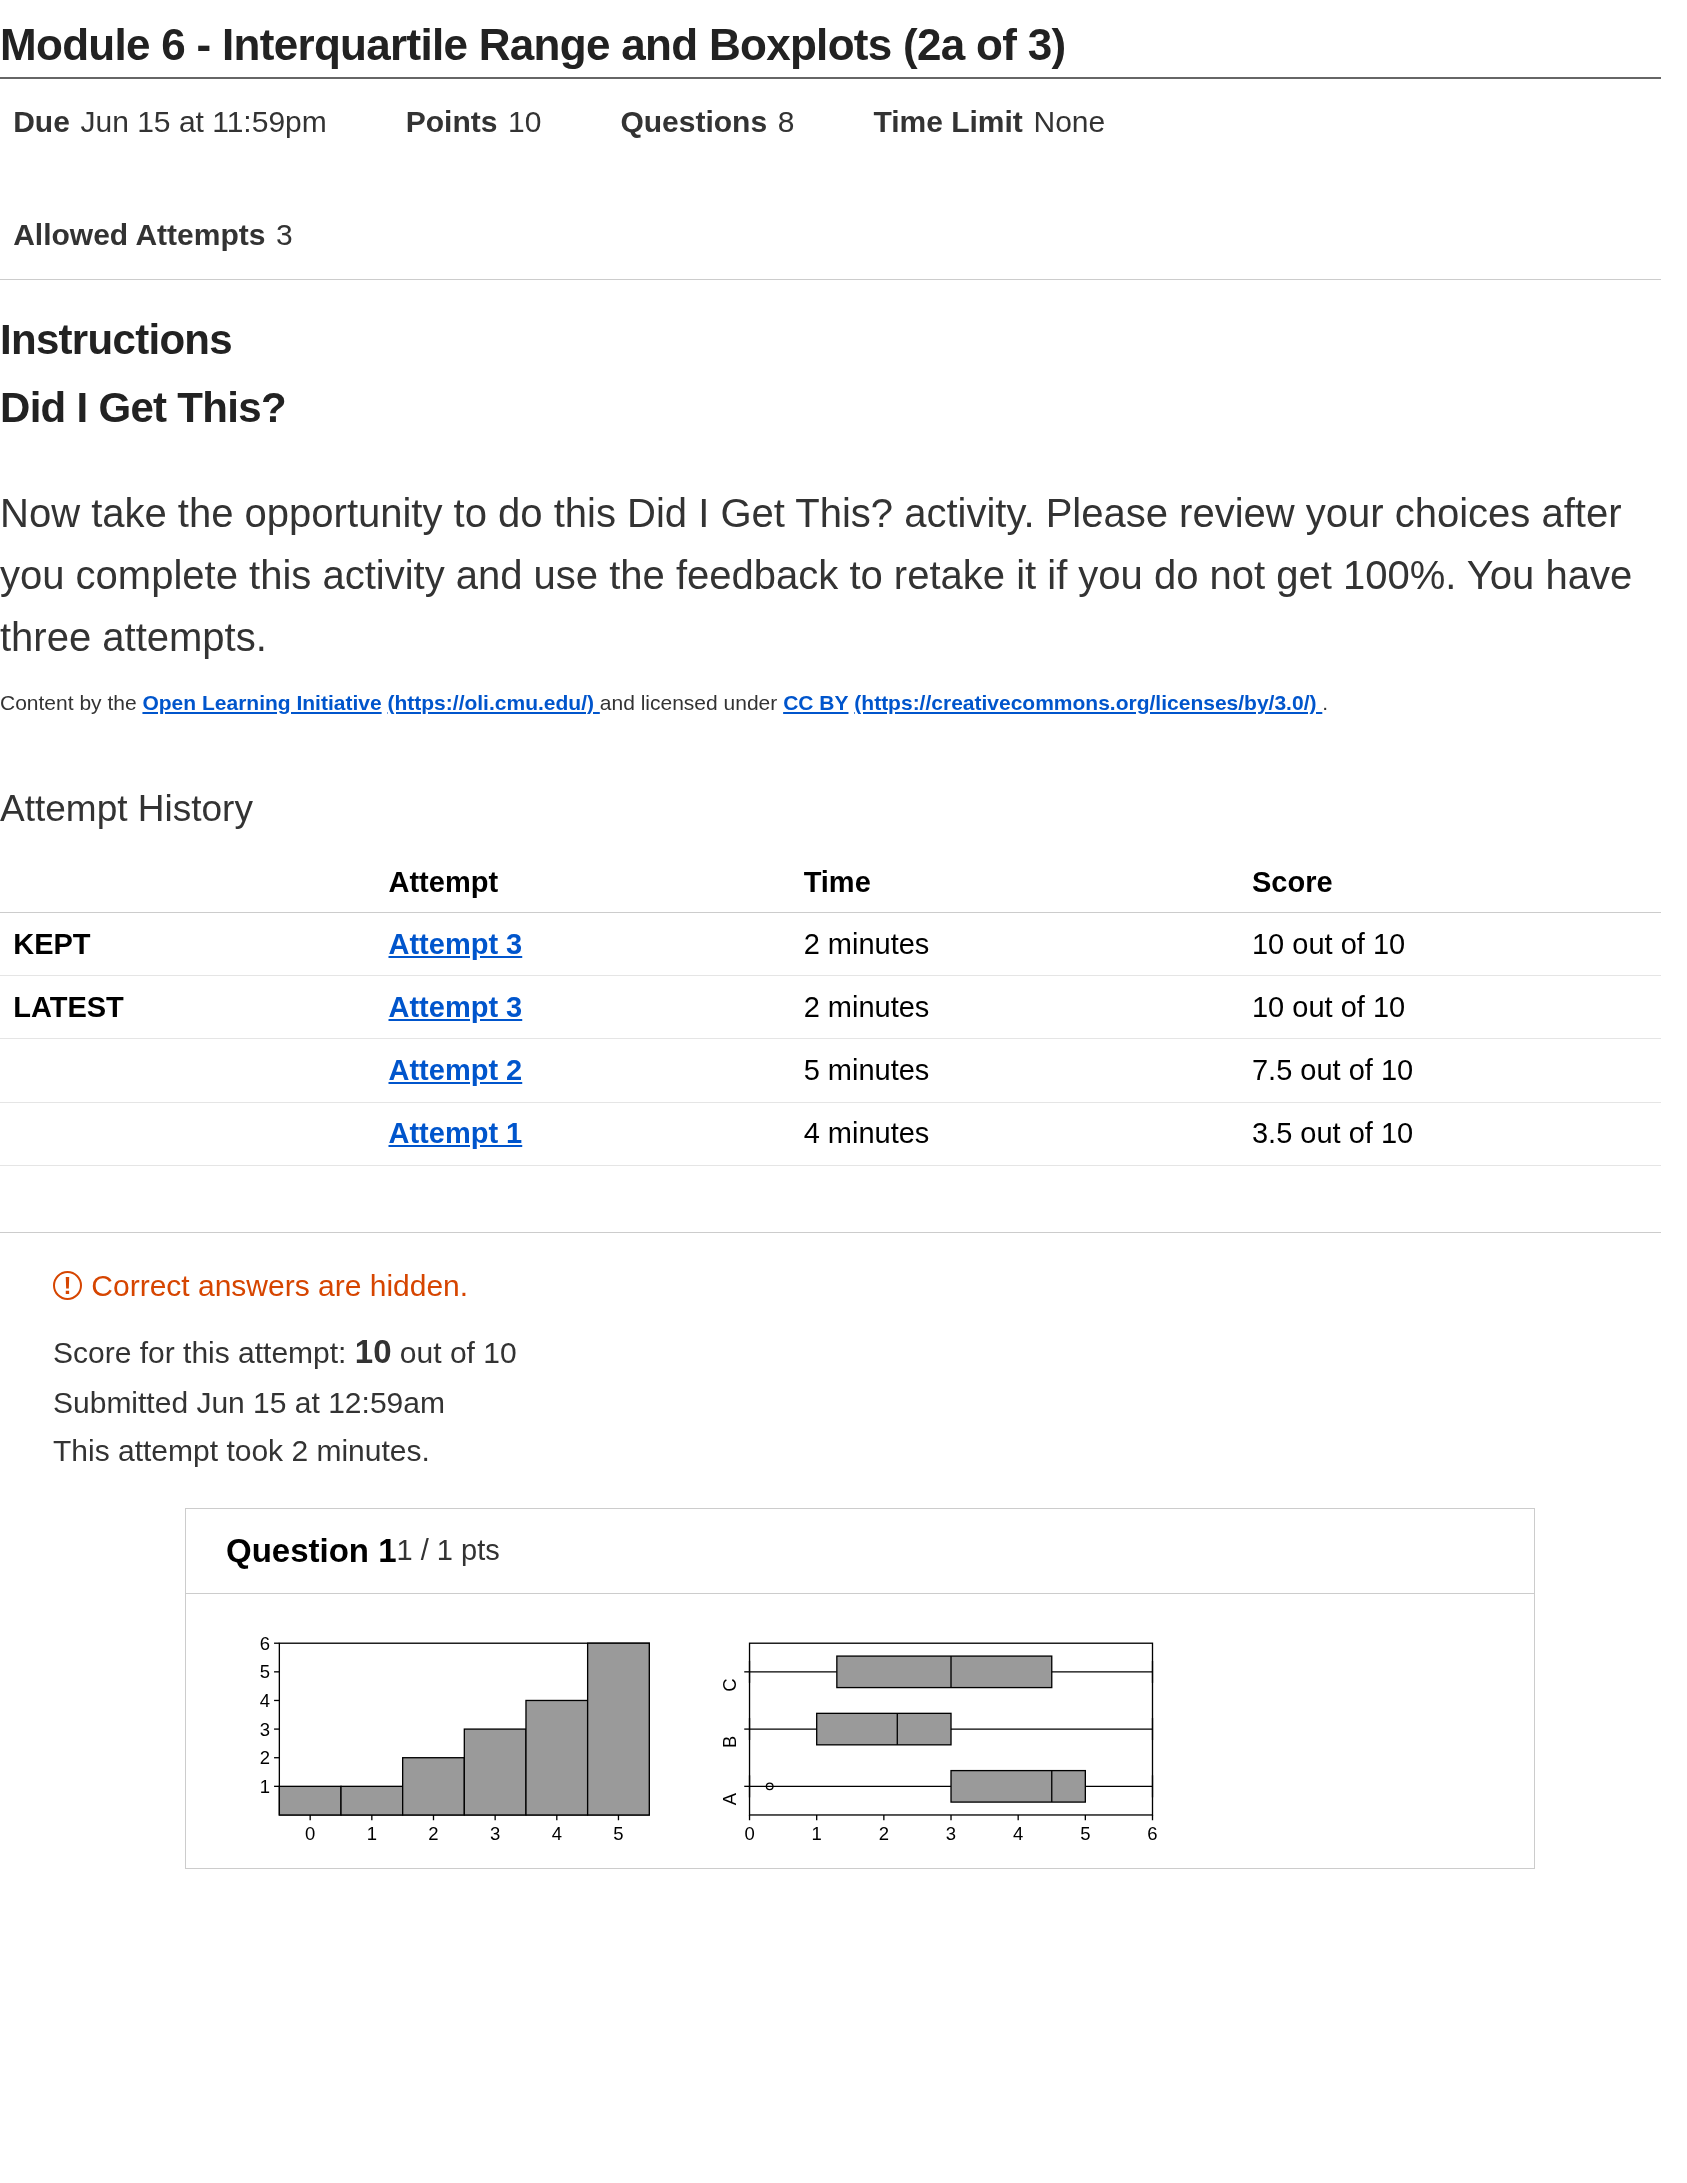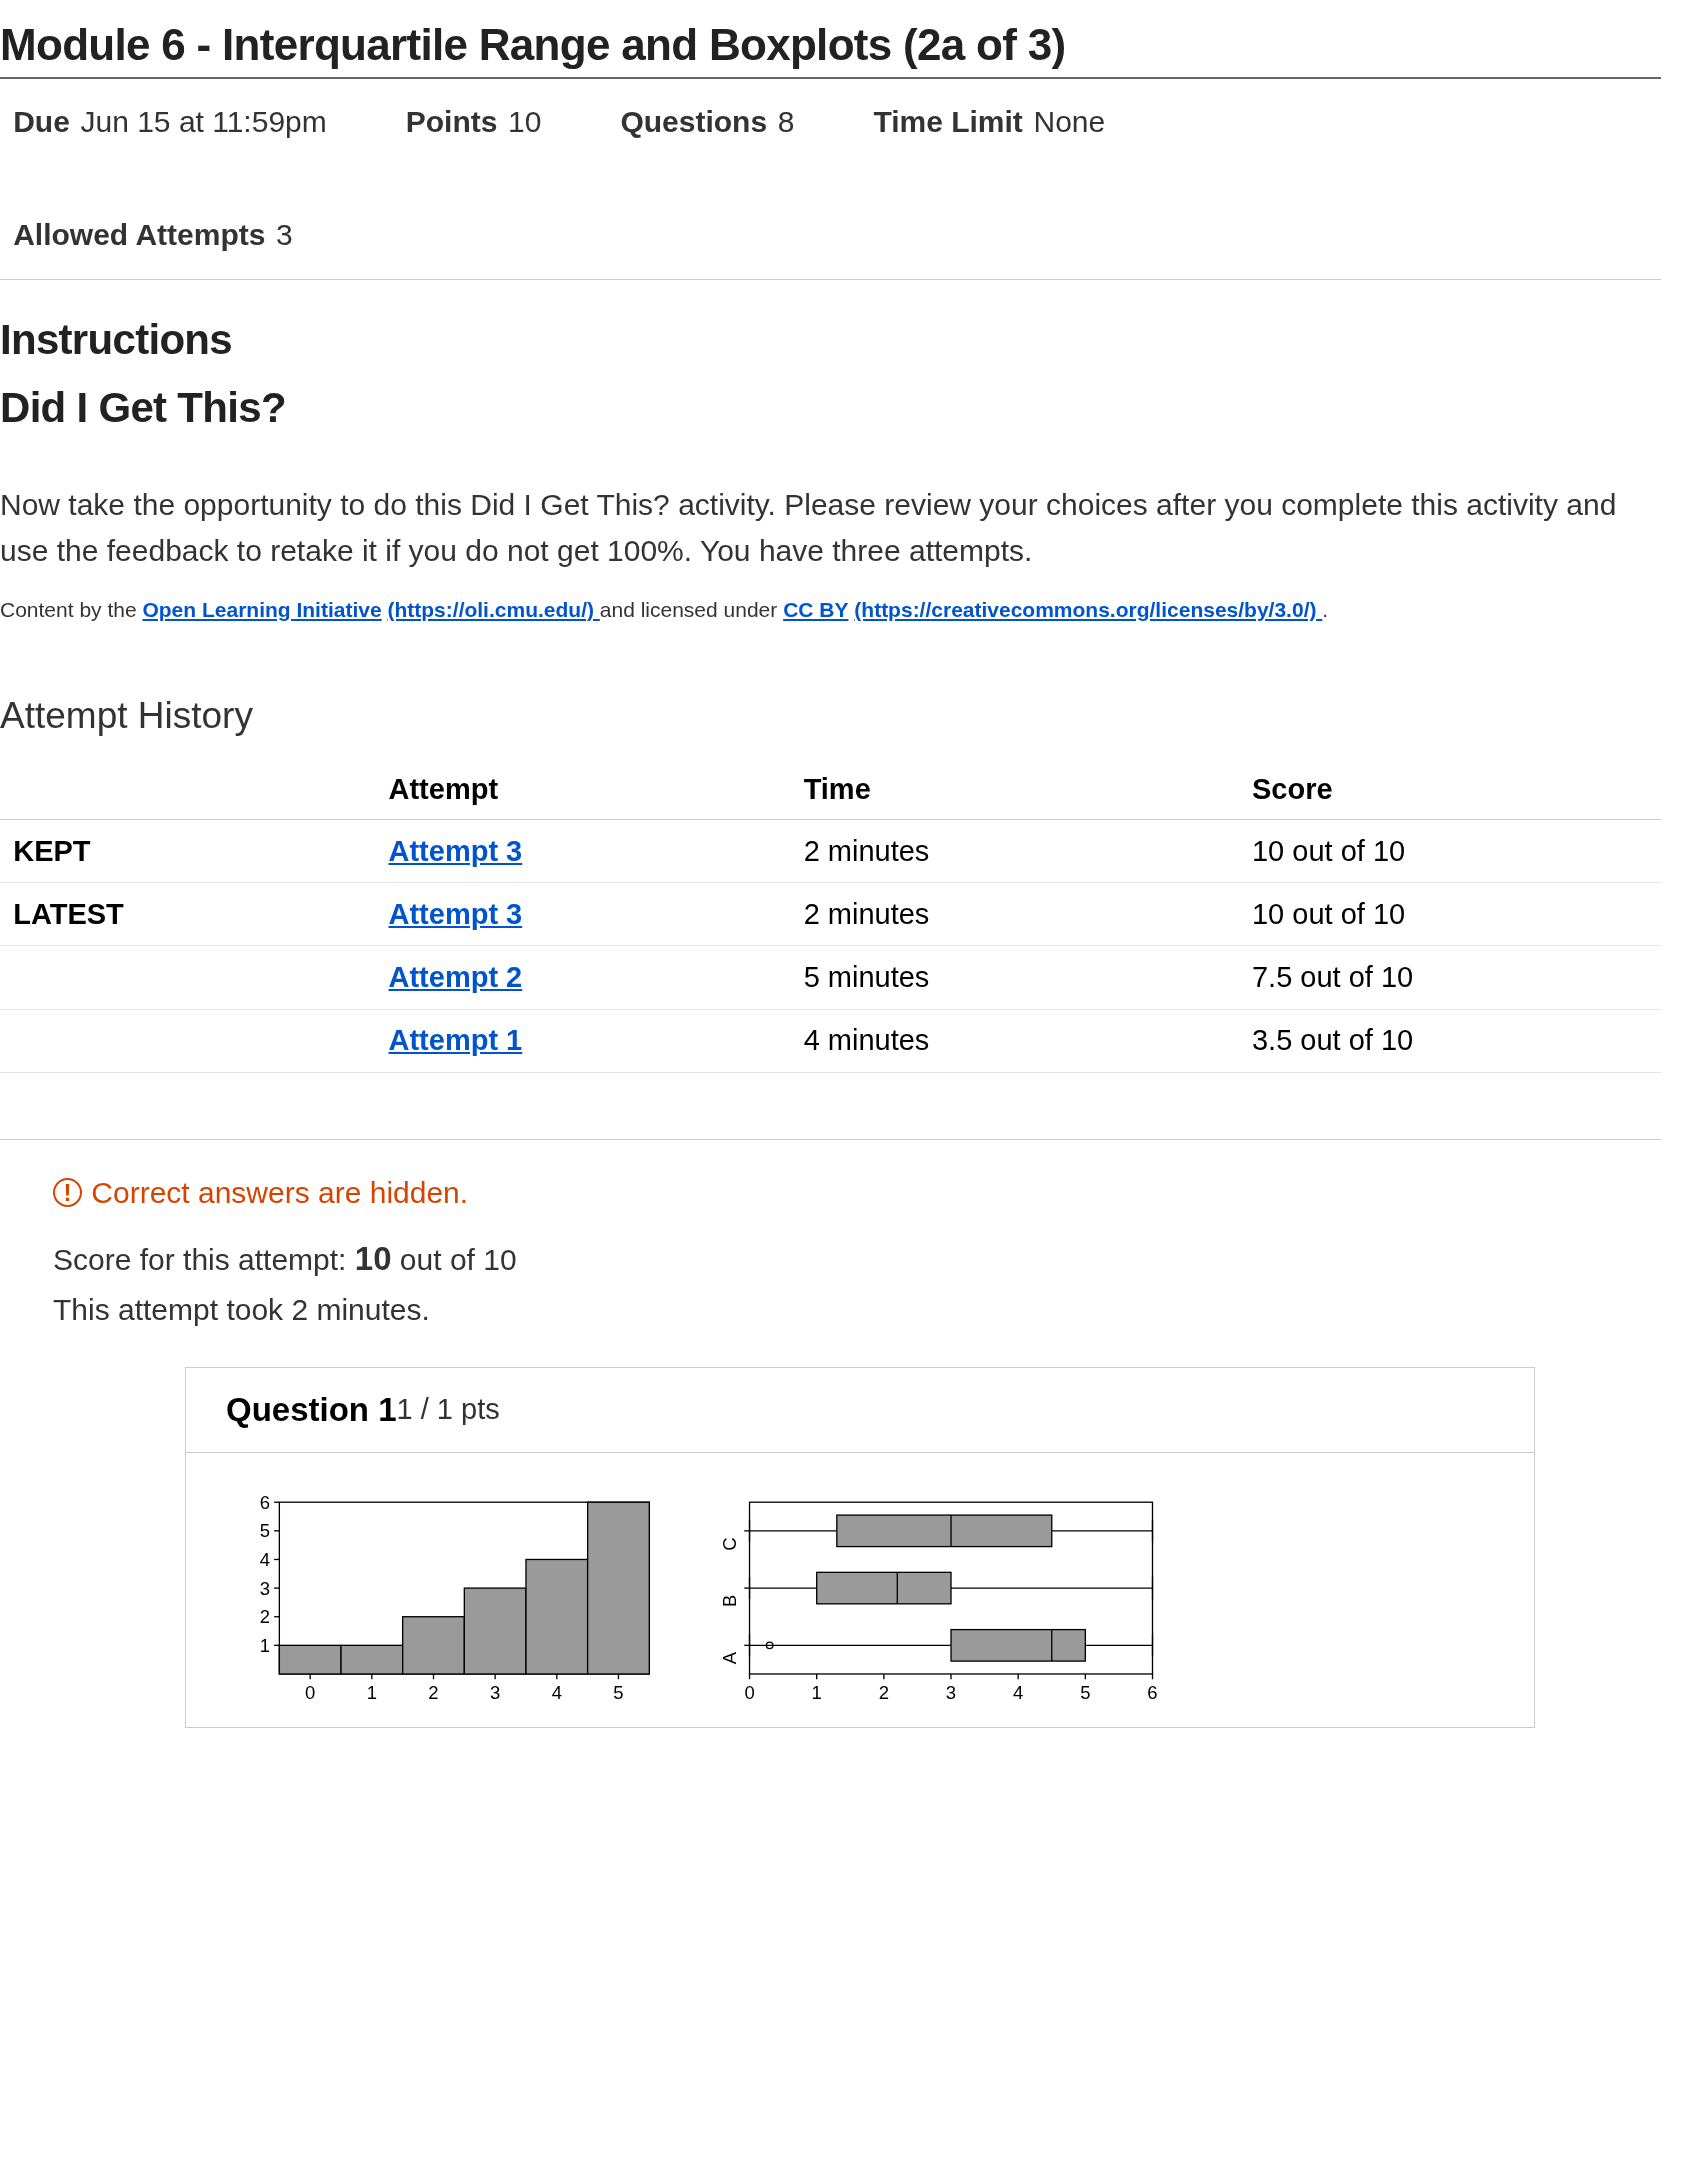--- a/index.html
+++ b/index.html
@@ -58,21 +58,21 @@
       letter-spacing: -0.7px;
     }
     .section-h3 {
       font-size: 42px;
       font-weight: 700;
       color: #222;
       margin: 6.6px 0 50px 0;
       letter-spacing: -0.7px;
     }
     .instructions-body {
-      font-size: 30px;
+      font-size: 40px;
       line-height: 1.55;
       color: #333;
       margin-bottom: 23px;
     }
     .license-line {
       font-size: 21px;
       color: #333;
       margin-bottom: 73px;
     }
     .license-line a, .attempt-link {
@@ -275,20 +275,21 @@
 
   <div class="hidden-answers">
     <span class="icon">!</span>
     <span>Correct answers are hidden.</span>
   </div>
 
   <div class="score-block">
     <div>
       <span>Score for this attempt: </span><span class="bold">10</span><span> out of 10</span>
     </div>
+    <div>Submitted Jun 15 at 12:59am</div>
     <div>This attempt took 2 minutes.</div>
   </div>
 
   <div class="question-card">
     <div class="question-header">
       <span class="question-title">Question 1</span>
       <span class="question-points">1 / 1 pts</span>
     </div>
     <div class="question-body">
       <div class="charts-row">

